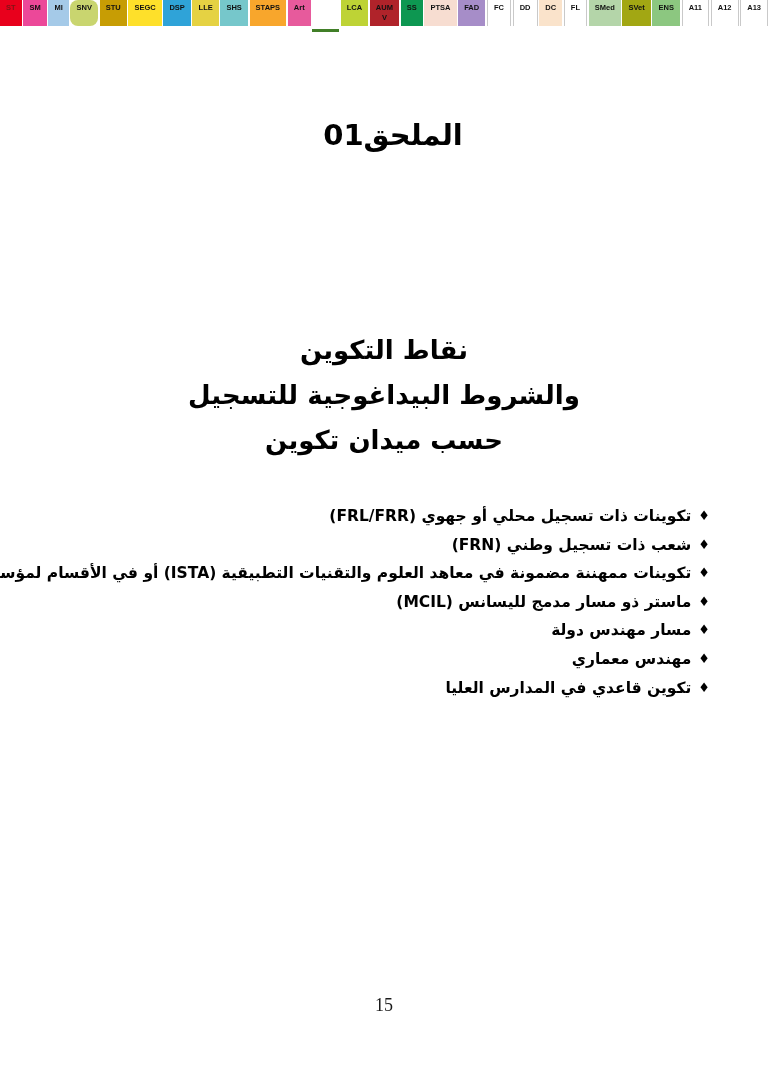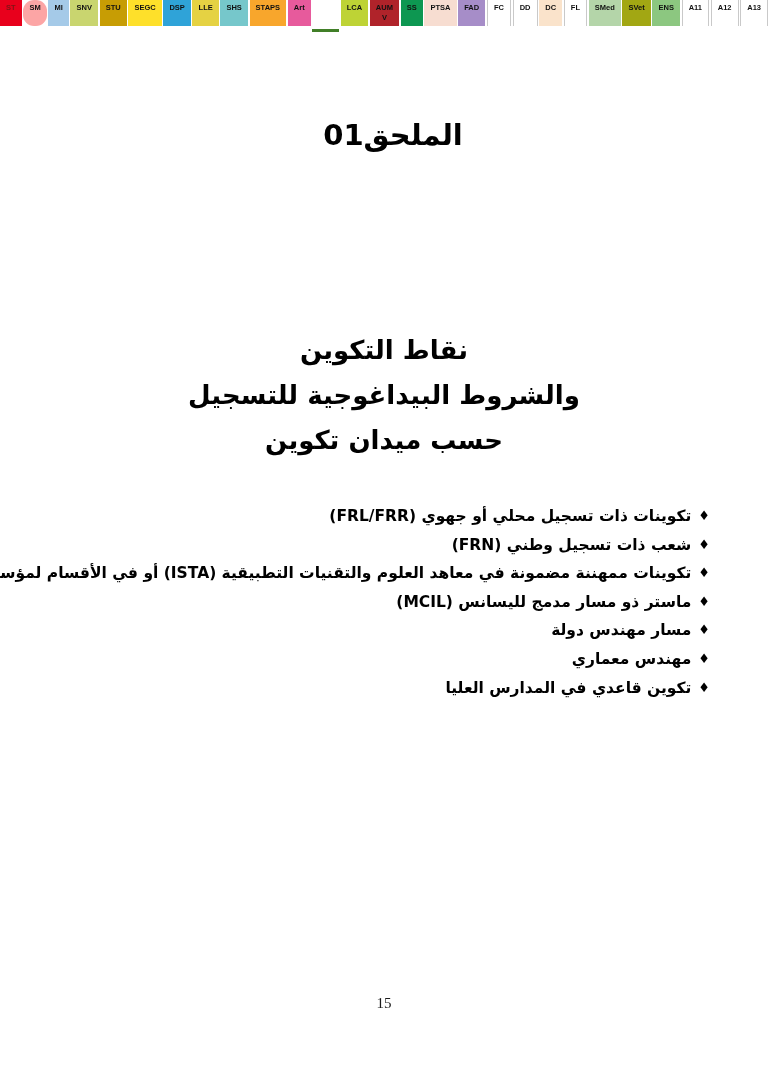--- a/index.html
+++ b/index.html
@@ -71,32 +71,32 @@
     display:inline-block;
     font-size:13px;
     margin-left:7px;
     vertical-align:1px;
   }
   .page-number {
     position:absolute; top:995px; left:0;
     width:100%;
     text-align:center;
     font-family:"Liberation Serif", serif;
-    font-size:15px;
+    font-size:18px;
     color:#1a1a1a;
   }
 </style>
 </head>
 <body>
 
 <div class="tab-bar">
     <div class="sheet-tab" style="background: rgb(232, 0, 28); color: rgb(127, 20, 22);">ST</div>
-    <div class="sheet-tab" style="background: #fca5a5; color: rgb(17, 17, 17); border-radius: 11px;">SM</div>
+    <div class="sheet-tab" style="background: #ec4899; color: rgb(17, 17, 17);">SM</div>
     <div class="sheet-tab" style="background: rgb(165, 202, 232); color: rgb(17, 17, 17);">MI</div>
-    <div class="sheet-tab" style="background: rgb(201, 213, 111); color: rgb(17, 17, 17);">SNV</div>
+    <div class="sheet-tab" style="background: rgb(201, 213, 111); color: rgb(17, 17, 17); border-radius: 8px;">SNV</div>
     <div class="sheet-tab" style="background: rgb(199, 157, 4); color: rgb(17, 17, 17);">STU</div>
     <div class="sheet-tab" style="background: rgb(254, 224, 42); color: rgb(17, 17, 17);">SEGC</div>
     <div class="sheet-tab" style="background: rgb(47, 163, 216); color: rgb(17, 17, 17);">DSP</div>
     <div class="sheet-tab" style="background: rgb(229, 210, 67); color: rgb(17, 17, 17);">LLE</div>
     <div class="sheet-tab" style="background: rgb(118, 199, 203); color: rgb(17, 17, 17);">SHS</div>
     <div class="sheet-tab" style="background: rgb(248, 166, 44); color: rgb(17, 17, 17);">STAPS</div>
     <div class="sheet-tab" style="background: rgb(231, 90, 156); color: rgb(17, 17, 17);">Art</div>
     <div class="sheet-tab" style="background: rgb(65, 127, 40); color: rgb(17, 17, 17); margin-top: 29px;">LLA</div>
     <div class="sheet-tab" style="background: rgb(190, 211, 53); color: rgb(17, 17, 17);">LCA</div>
     <div class="sheet-tab" style="background: rgb(176, 35, 42); color: rgb(17, 17, 17);">AUM

